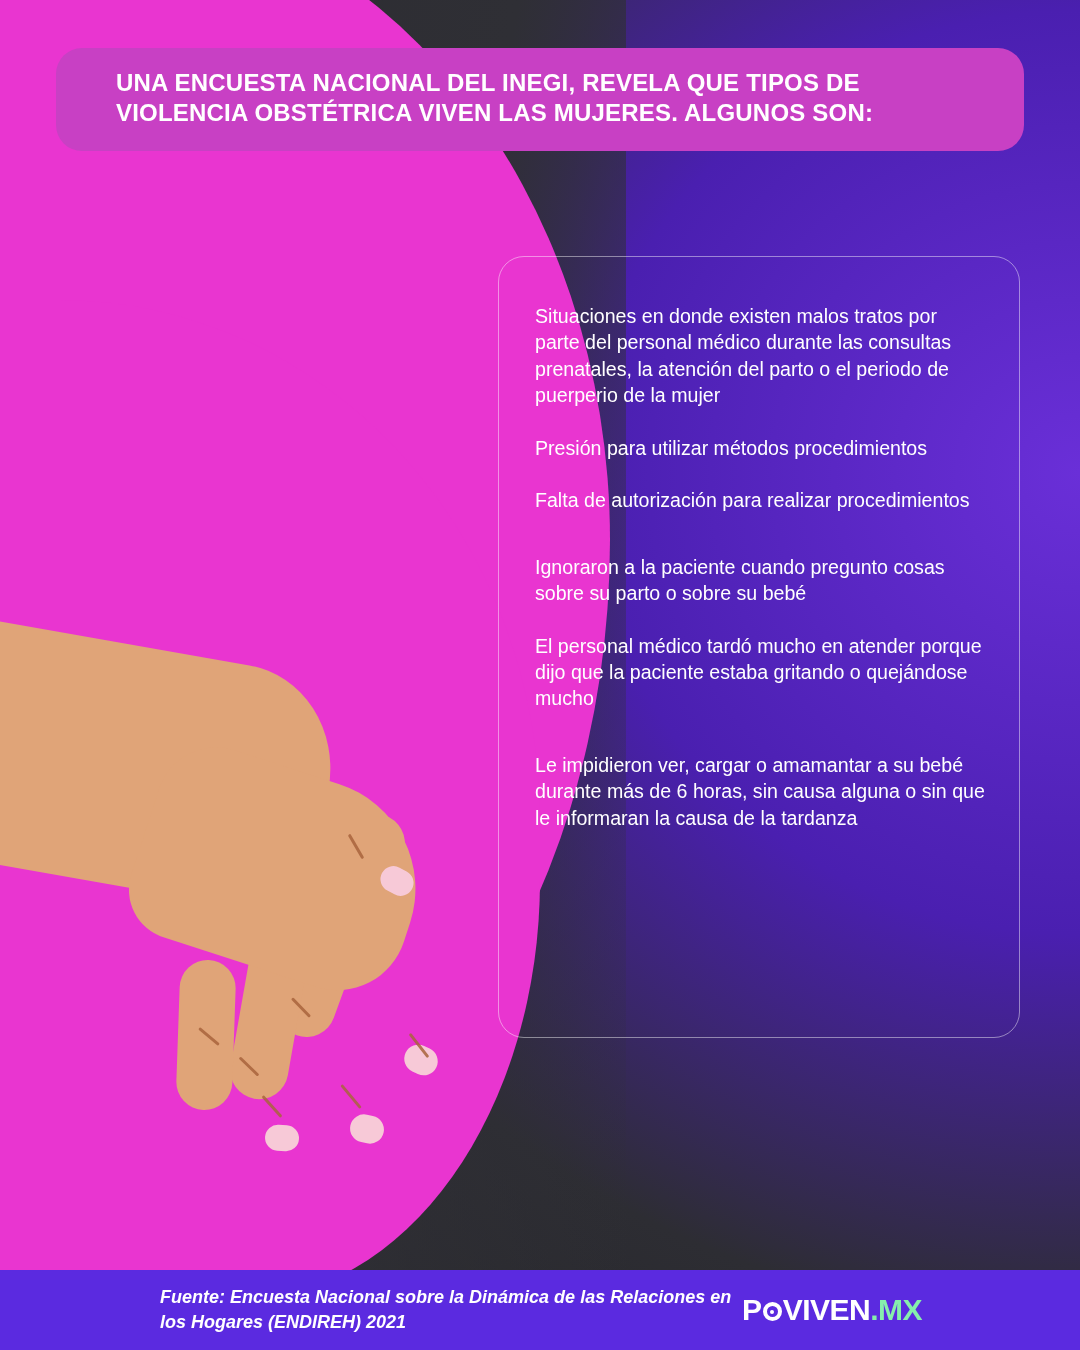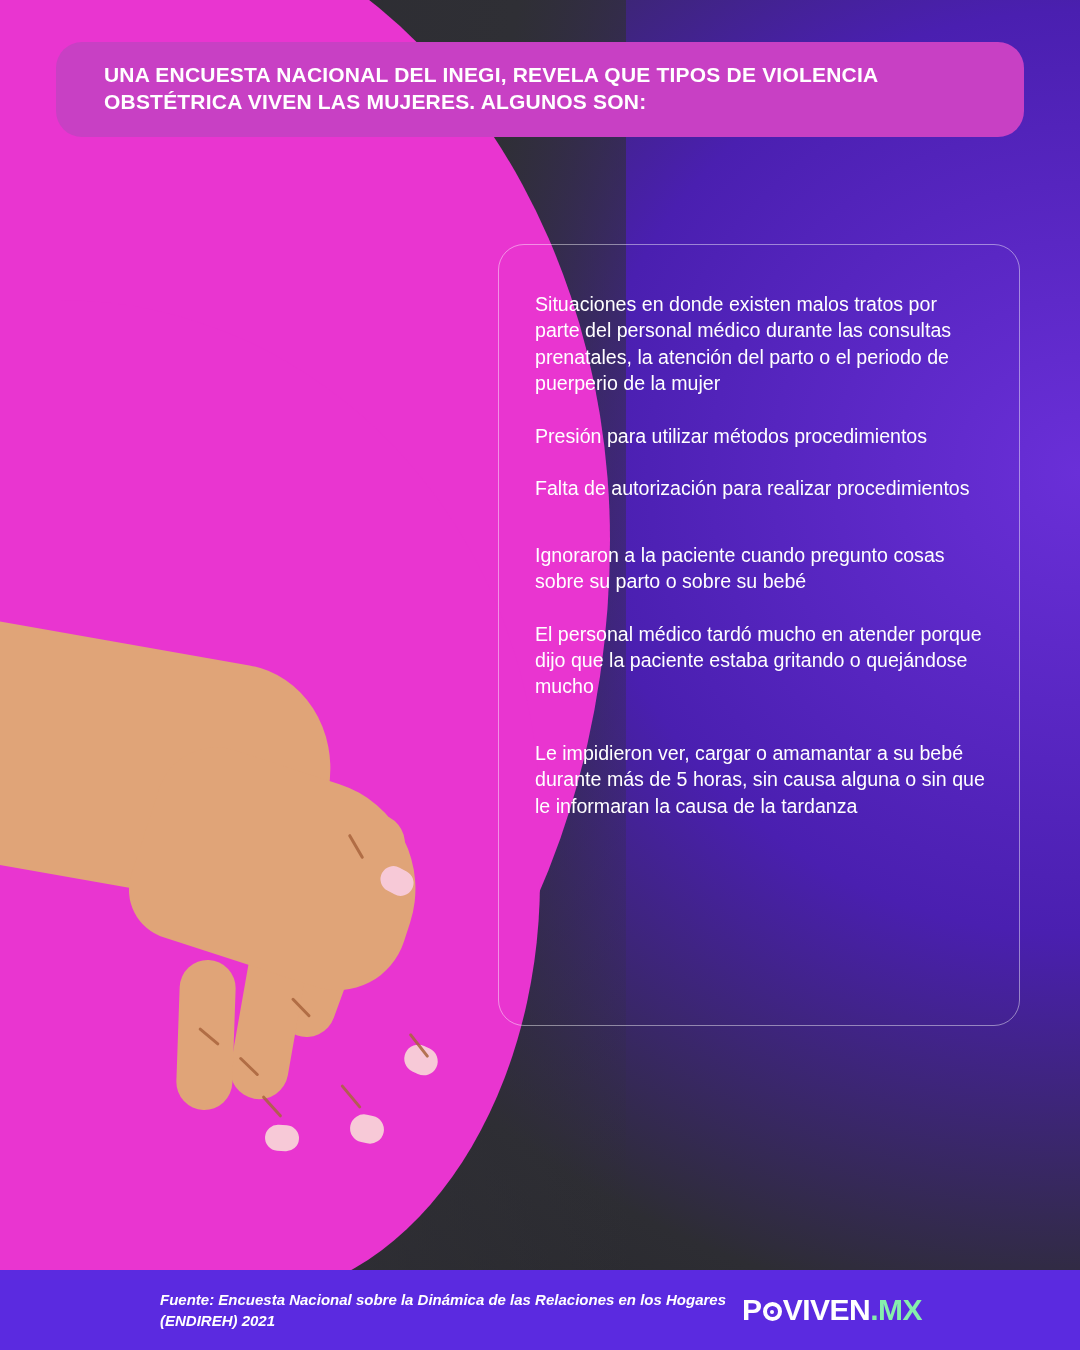--- a/index.html
+++ b/index.html
@@ -106,39 +106,39 @@
     height: 3px;
     background: #a8643c;
     border-radius: 3px;
     opacity: .85;
   }
 
   
   .header-banner {
     position: absolute;
     left: 56px;
-    top: 42px;
+    top: 48px;
     width: 968px;
-    padding: 20px 26px 22px 48px;
+    padding: 20px 26px 22px 60px;
     box-sizing: border-box;
     background: #c840c4;
     border-radius: 26px;
     color: #ffffff;
-    font-size: 21px;
+    font-size: 24px;
     font-weight: 700;
     line-height: 1.27;
     letter-spacing: .2px;
     text-transform: uppercase;
   }
 
   
   .list-card {
     position: absolute;
     left: 498px;
-    top: 244px;
+    top: 256px;
     width: 522px;
     height: 782px;
     box-sizing: border-box;
     border: 1.5px solid rgba(255,255,255,0.45);
     border-radius: 26px;
     padding: 46px 34px 30px 36px;
     background: transparent;
   }
   .item {
     color: #ffffff;
@@ -156,21 +156,21 @@
     left: 0;
     bottom: 0;
     width: 100%;
     height: 80px;
     background: #5b2ae0;
     display: flex;
     align-items: center;
   }
   .footer-source {
     color: #ffffff;
-    font-size: 15px;
+    font-size: 18px;
     font-style: italic;
     font-weight: 700;
     line-height: 1.4;
     margin-left: 160px;
     max-width: 580px;
   }
   .logo {
     position: absolute;
     right: 158px;
     top: 50%;
@@ -252,21 +252,21 @@
   </div>
 
   <div class="header-banner">UNA ENCUESTA NACIONAL DEL INEGI, REVELA QUE TIPOS DE VIOLENCIA OBSTÉTRICA VIVEN LAS MUJERES. ALGUNOS SON:</div>
 
   <div class="list-card">
     <p class="item">Situaciones en donde existen malos tratos por parte del personal médico durante las consultas prenatales, la atención del parto o el periodo de puerperio de la mujer</p>
     <p class="item">Presión para utilizar métodos procedimientos</p>
     <p class="item">Falta de autorización para realizar procedimientos</p>
     <p class="item gap-top">Ignoraron a la paciente cuando pregunto cosas sobre su parto o sobre su bebé</p>
     <p class="item">El personal médico tardó mucho en atender porque dijo que la paciente estaba gritando o quejándose mucho</p>
-    <p class="item gap-top">Le impidieron ver, cargar o amamantar a su bebé durante más de 5 horas, sin causa alguna o sin que le informaran la causa de la tardanza</p>
+    <p class="item gap-top">Le impidieron ver, cargar o amamantar a su bebé durante más de 6 horas, sin causa alguna o sin que le informaran la causa de la tardanza</p>
   </div>
 
   <div class="footer">
     <div class="footer-source">Fuente: Encuesta Nacional sobre la Dinámica de las Relaciones en los Hogares (ENDIREH) 2021</div>
     <div class="logo">
       <span class="logo-main">P</span>
       <span class="logo-o"></span>
       <span class="logo-main">VIVEN</span>
       <span class="logo-suffix">.MX</span>
     </div>

